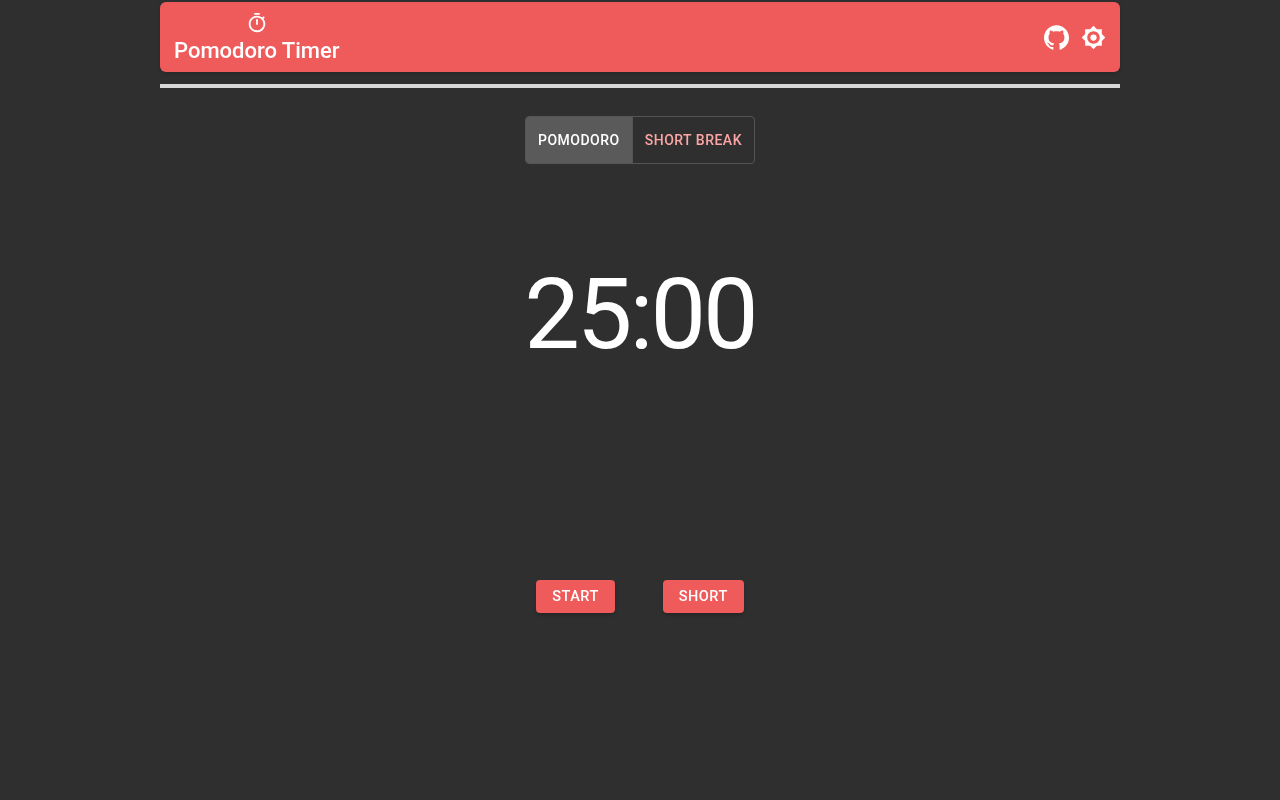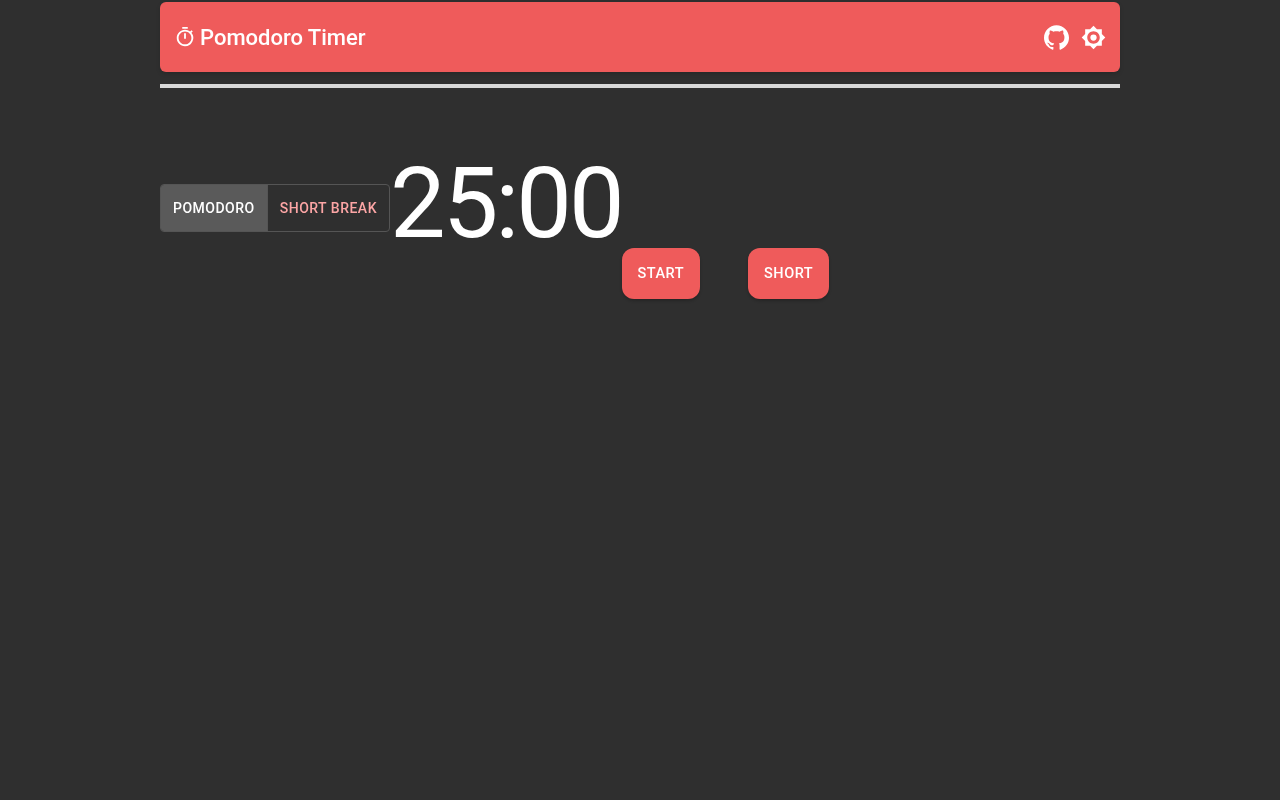--- a/index.html
+++ b/index.html
@@ -27,20 +27,21 @@
       align-items: center;
       justify-content: space-between;
       padding: 0 14px;
       margin-top: 2px;
       box-shadow: 0 2px 4px rgba(0,0,0,0.15);
     }
     .header-left {
       display: flex;
       align-items: center;
       gap: 4px;
+      flex-direction: column;
     }
     .header-title {
       font-size: 22px;
       font-weight: 500;
       color: #fff;
     }
     .header-right {
       display: flex;
       align-items: center;
       gap: 12px;
@@ -56,22 +57,23 @@
       justify-content: center;
     }
     .divider {
       height: 4px;
       width: 100%;
       background-color: #d9d9d9;
       margin-top: 12px;
     }
     .main {
       display: flex;
-      flex-direction: row;
+      flex-direction: column;
       align-items: center;
+      gap: 48px;
     }
     .tabs {
       display: flex;
       margin-top: 28px;
       border: 1px solid #555;
       border-radius: 4px;
       overflow: hidden;
     }
     .tab {
       background: transparent;
@@ -88,38 +90,38 @@
       background-color: #5a5a5a;
       color: #fff;
     }
     .tab:not(:last-child) {
       border-right: 1px solid #555;
     }
     .timer-display {
       font-size: 99px;
       font-weight: 400;
       color: #fff;
-      margin-top: 19px;
+      margin-top: 44px;
       letter-spacing: -3px;
       font-variant-numeric: tabular-nums;
     }
     .buttons {
       display: flex;
       gap: 48px;
       margin-top: 160px;
     }
     .action-btn {
       background-color: #ef5b5b;
       border: none;
       color: #fff;
       font-size: 14.5px;
       font-weight: 500;
       letter-spacing: 0.5px;
-      padding: 17px 16px;
-      border-radius: 12px;
+      padding: 8px 16px;
+      border-radius: 4px;
       cursor: pointer;
       font-family: inherit;
       box-shadow: 0 2px 3px rgba(0,0,0,0.2);
       min-width: 64px;
     }
     svg {
       display: block;
     }
   </style>
 </head>

